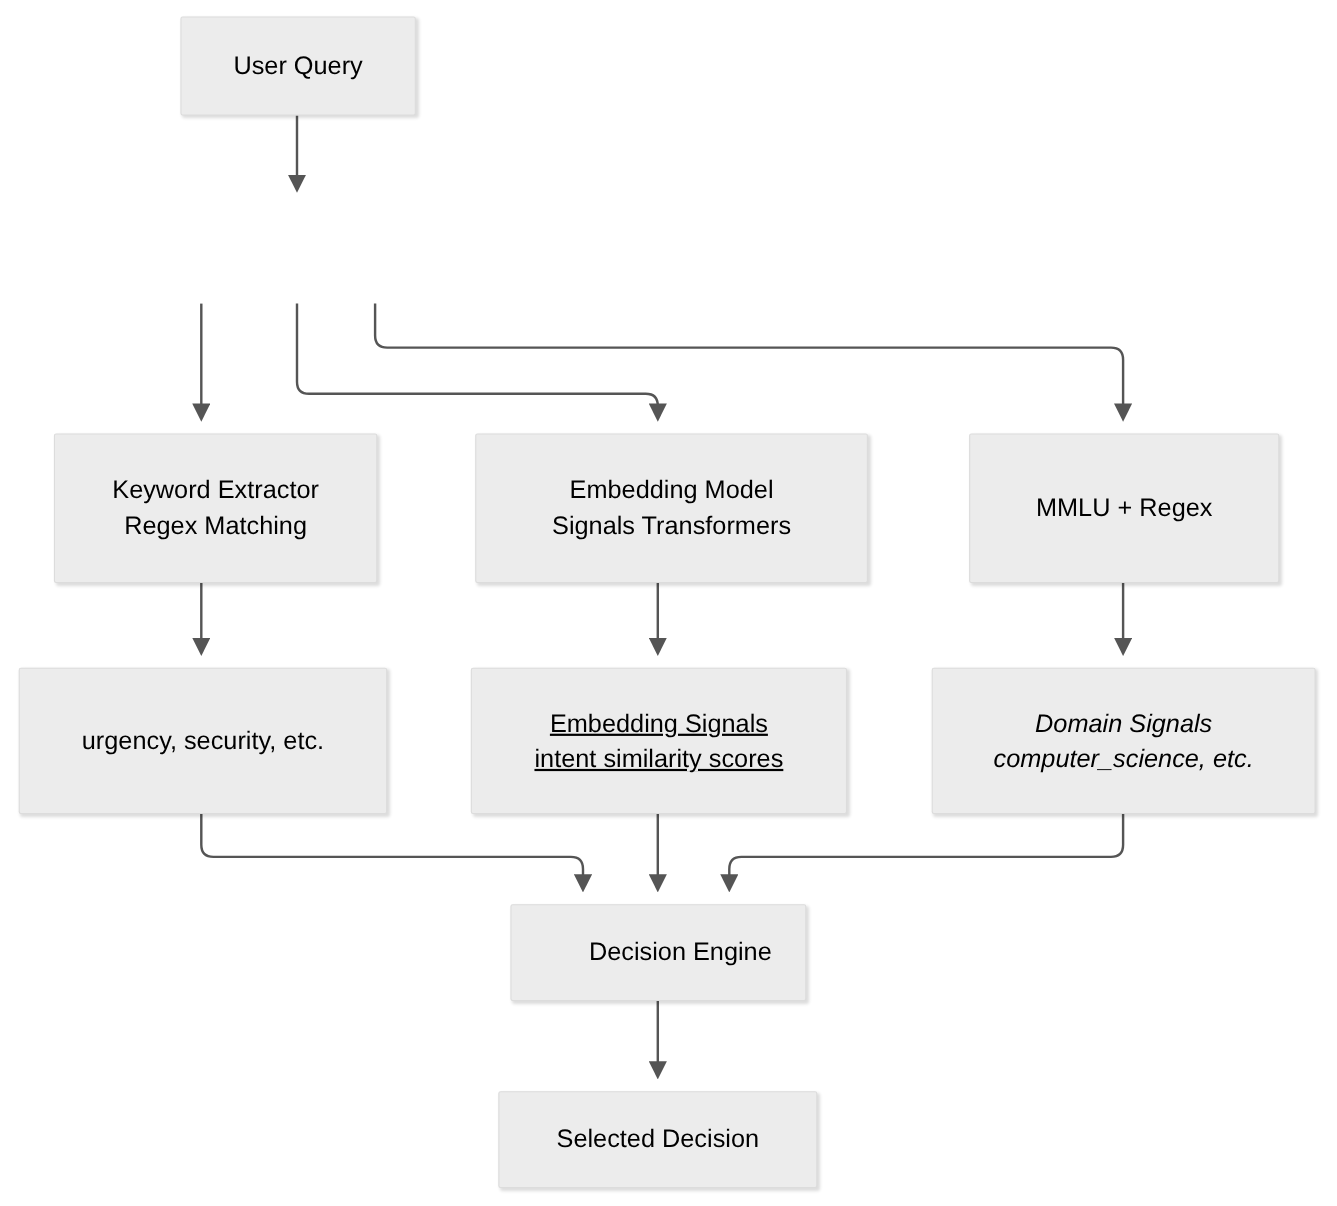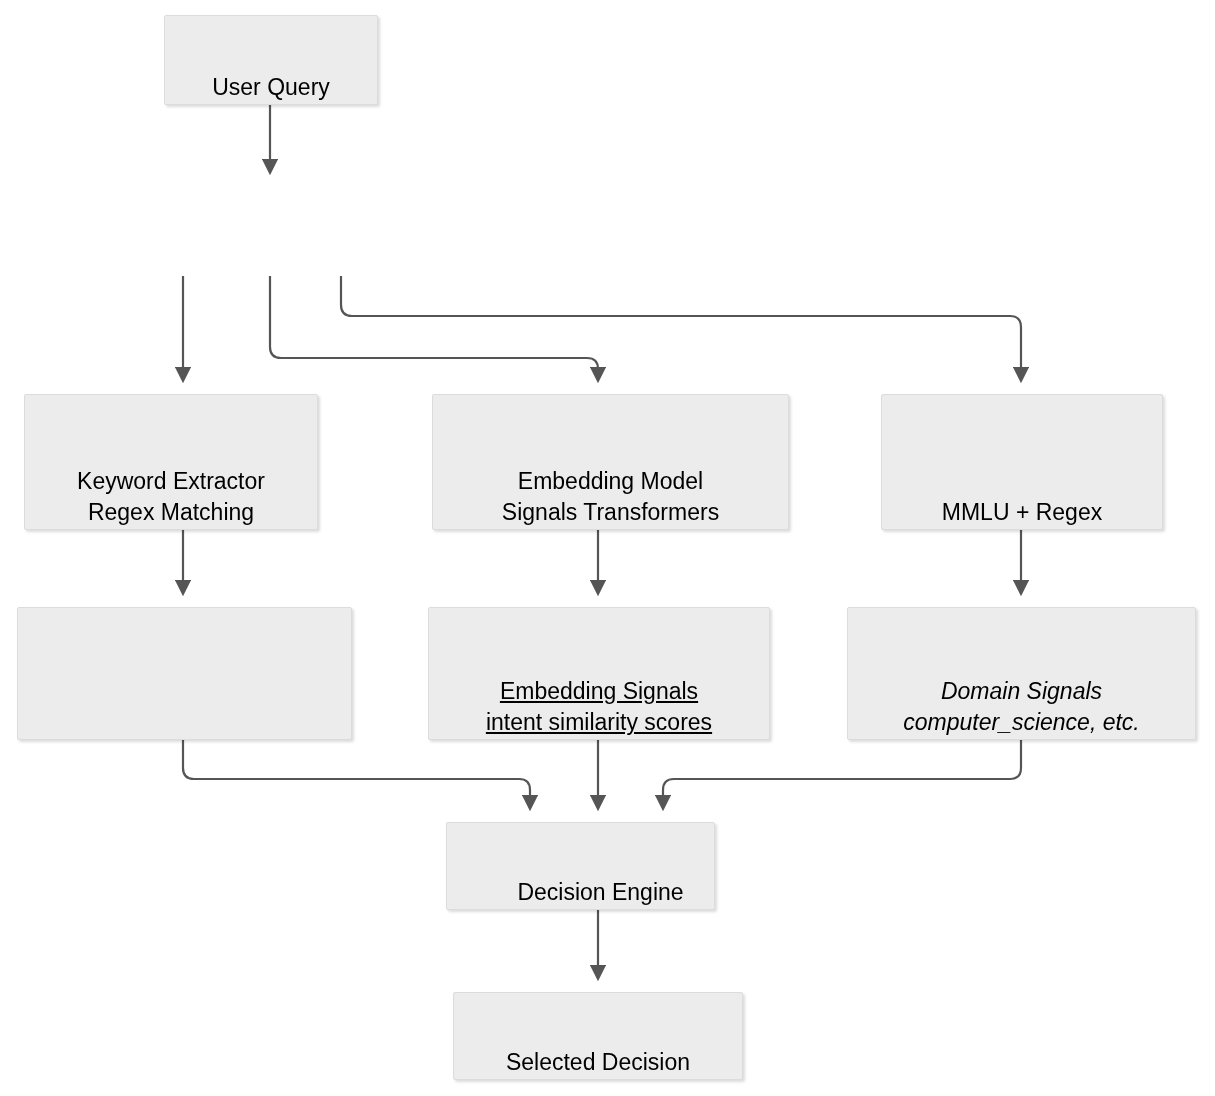--- a/index.html
+++ b/index.html
@@ -30,21 +30,21 @@
   .node {
     position: absolute;
     box-sizing: border-box;
     background: #ececec;
     border: 1px solid #dcdcdc;
     border-radius: 2px;
     box-shadow: 2px 2px 3px rgba(0,0,0,0.14);
     display: flex;
     flex-direction: column;
     align-items: center;
-    justify-content: flex-end;
+    justify-content: center;
     text-align: center;
     color: #000000;
     font-size: 23px;
     line-height: 1.38;
     z-index: 2;
   }
   .node .line2 {
     display: block;
   }
   .node-label {
@@ -87,48 +87,49 @@
 
       <path d="M 598 910 L 598 978" marker-end="url(#arrow)"></path>
     </g>
   </svg>
 
   <div class="node" style="left:164px; top:15px; width:214px; height:90px;">
     <span class="node-label">User Query</span>
   </div>
 
 
-  <div class="node" style="left:24px; top:394px; width:294px; height:136px;">
+  <div class="node" style="left:49px; top:394px; width:294px; height:136px;">
     <span class="node-label">Keyword Extractor</span>
     <span class="node-label line2">Regex Matching</span>
   </div>
 
   <div class="node" style="left:420px; top:394px; width:357px; height:136px;margin-left:12px;">
     <span class="node-label">Embedding Model</span>
     <span class="node-label line2">Signals Transformers</span>
   </div>
 
   <div class="node" style="left:881px; top:394px; width:282px; height:136px;">
     <span class="node-label line2">MMLU + Regex</span>
   </div>
 
   <div class="node" style="left:17px; top:607px; width:335px; height:133px;">
+    <span class="node-label line2">urgency, security, etc.</span>
   </div>
 
   <div class="node" style="left:428px; top:607px; width:342px; height:133px;text-decoration:underline;">
     <span class="node-label">Embedding Signals</span>
     <span class="node-label line2">intent similarity scores</span>
   </div>
 
   <div class="node" style="left:847px; top:607px; width:349px; height:133px;font-style:italic;">
     <span class="node-label">Domain Signals</span>
     <span class="node-label line2">computer_science, etc.</span>
   </div>
 
-  <div class="node" style="left:446px; top:822px; width:269px; height:88px;padding-left:40px;">
+  <div class="node" style="left:464px; top:822px; width:269px; height:88px;padding-left:40px;">
     <span class="node-label">Decision Engine</span>
   </div>
 
   <div class="node" style="left:453px; top:992px; width:290px; height:88px;">
     <span class="node-label">Selected Decision</span>
   </div>
 
 </div>
 
 </body></html>

